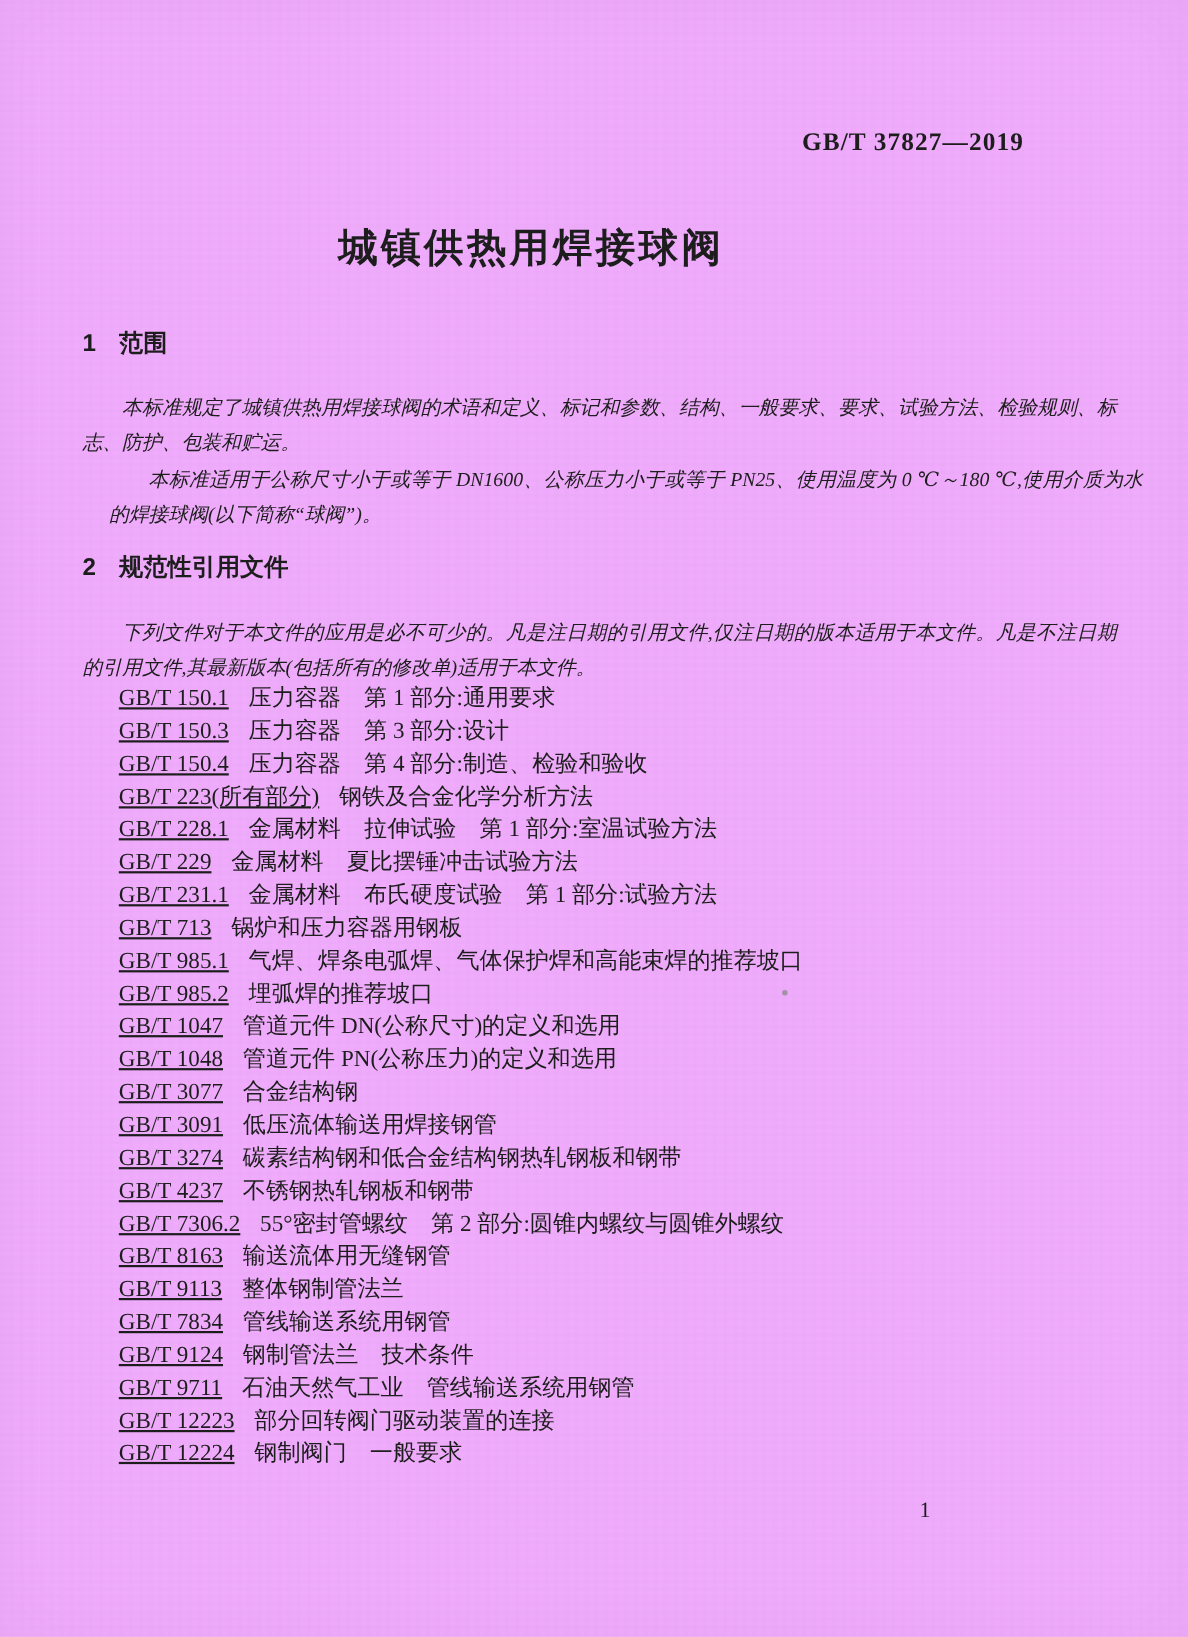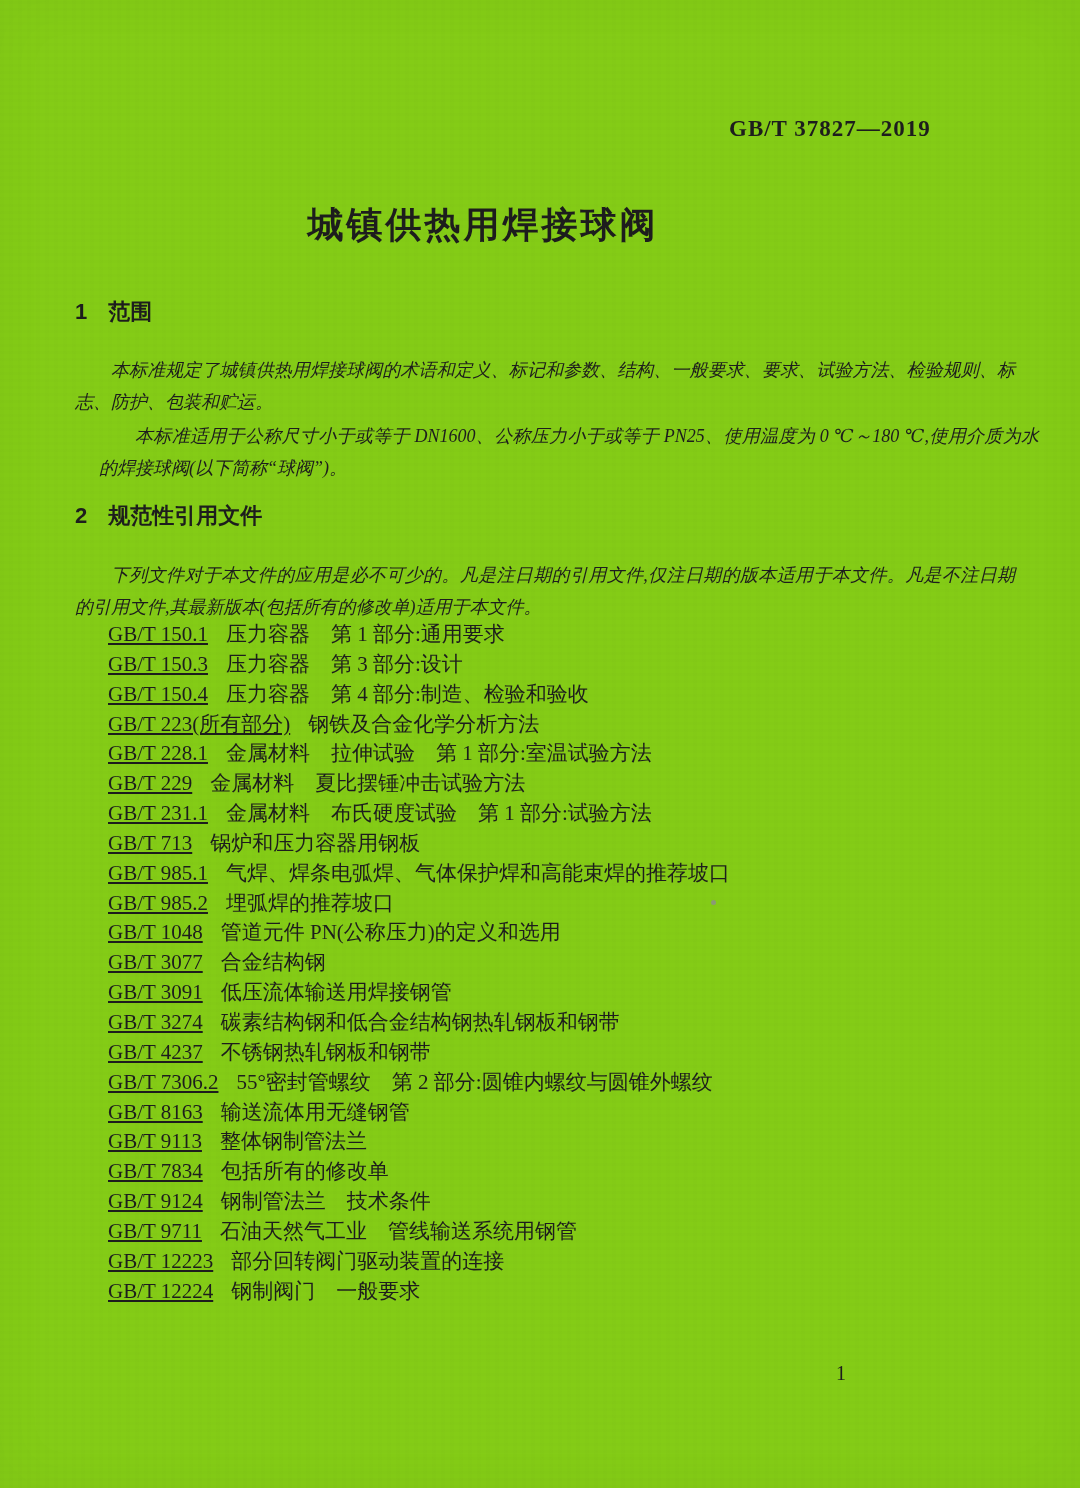--- a/index.html
+++ b/index.html
@@ -4,21 +4,21 @@
 <style>
   html,body{margin:0;padding:0;}
   body{
     width:1080px;height:1488px;
     background:#f4f4f2;
     font-family:"Liberation Serif","DejaVu Serif",serif;
   }
   .page{
     position:relative;
     width:1080px;height:1488px;
-    background:#84cc16;
+    background:#f0abfc;
     color:#1d1d1d;
     overflow:hidden;
     box-shadow:inset 0 0 60px rgba(0,0,0,0.03);
   }
   
   .page::before{
     content:"";position:absolute;inset:0;pointer-events:none;
     background:
       repeating-linear-gradient(0deg, rgba(0,0,0,0.008) 0 3px, transparent 3px 7px),
       repeating-linear-gradient(90deg, rgba(0,0,0,0.006) 0 4px, transparent 4px 9px);
@@ -128,20 +128,23 @@
   </div>
 
   <div class="ref-row">
     <span class="ref-code">GB/T 985.1</span><span class="ref-title">气焊、焊条电弧焊、气体保护焊和高能束焊的推荐坡口</span>
   </div>
 
   <div class="ref-row">
     <span class="ref-code">GB/T 985.2</span><span class="ref-title">埋弧焊的推荐坡口</span>
   </div>
 
+  <div class="ref-row">
+    <span class="ref-code">GB/T 1047</span><span class="ref-title">管道元件 DN(公称尺寸)的定义和选用</span>
+  </div>
 
   <div class="ref-row">
     <span class="ref-code">GB/T 1048</span><span class="ref-title">管道元件 PN(公称压力)的定义和选用</span>
   </div>
 
 
   <div class="ref-row">
     <span class="ref-code">GB/T 3077</span><span class="ref-title">合金结构钢</span>
   </div>
 
@@ -163,21 +166,21 @@
 
   <div class="ref-row">
     <span class="ref-code">GB/T 8163</span><span class="ref-title">输送流体用无缝钢管</span>
   </div>
 
   <div class="ref-row">
     <span class="ref-code">GB/T 9113</span><span class="ref-title">整体钢制管法兰</span>
   </div>
 
   <div class="ref-row">
-    <span class="ref-code">GB/T 7834</span><span class="ref-title">包括所有的修改单</span>
+    <span class="ref-code">GB/T 7834</span><span class="ref-title">管线输送系统用钢管</span>
   </div>
 
   <div class="ref-row">
     <span class="ref-code">GB/T 9124</span><span class="ref-title">钢制管法兰　技术条件</span>
   </div>
 
   <div class="ref-row">
     <span class="ref-code">GB/T 9711</span><span class="ref-title">石油天然气工业　管线输送系统用钢管</span>
   </div>
 

